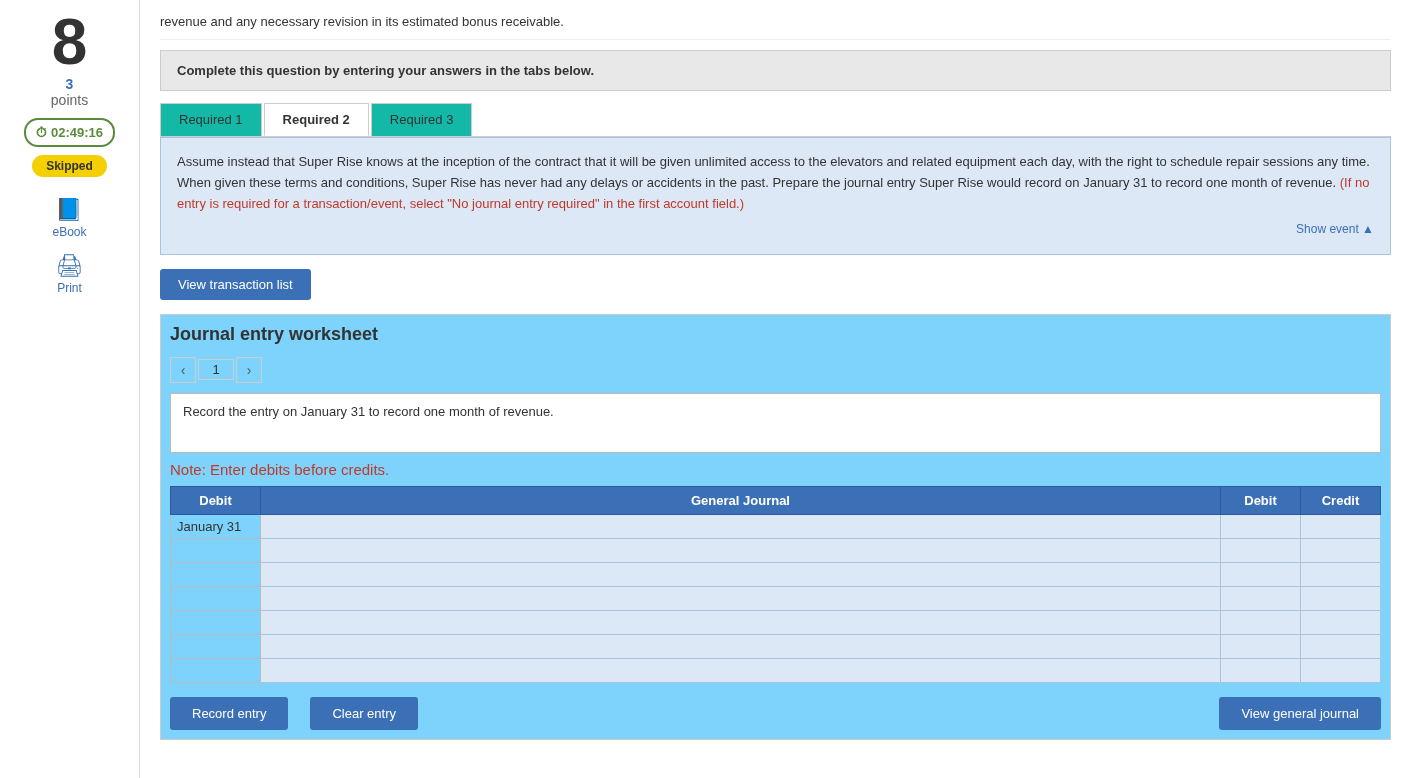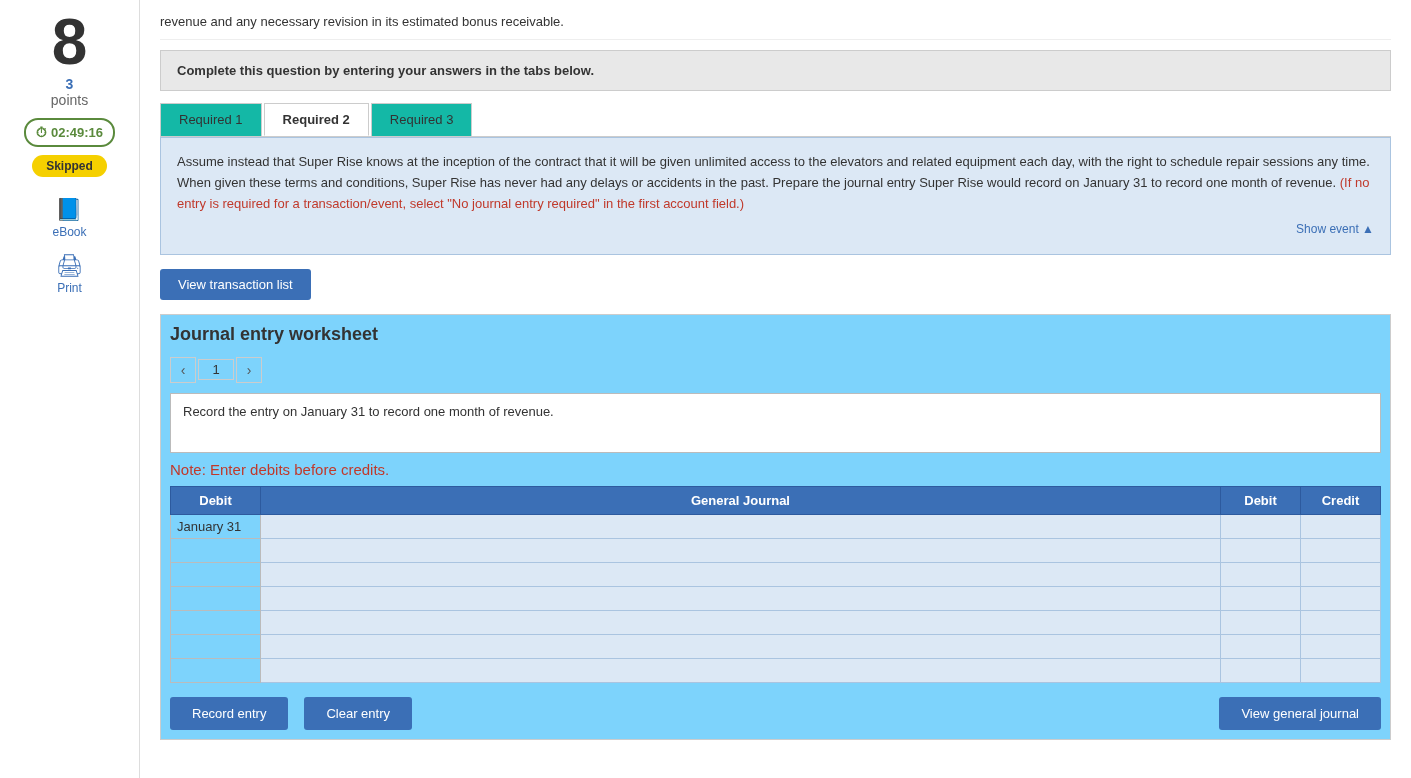--- a/index.html
+++ b/index.html
@@ -195,21 +195,21 @@
     .journal-table td.credit-col { background: #dce8f5; width: 80px; }
     .journal-table tr:first-child td.date-col { }
     .journal-table input[type="text"] {
       width: 100%; border: none; outline: none; background: transparent;
       font-size: 13px; padding: 0 2px;
     }
 
     
     .action-buttons {
       display: flex;
-      gap: 16px;
+      gap: 22px;
       flex-wrap: wrap;
     }
     .action-btn {
       background: #3b6fb6;
       color: #fff;
       border: none;
       padding: 9px 22px;
       font-size: 13px;
       cursor: pointer;
       border-radius: 3px;

